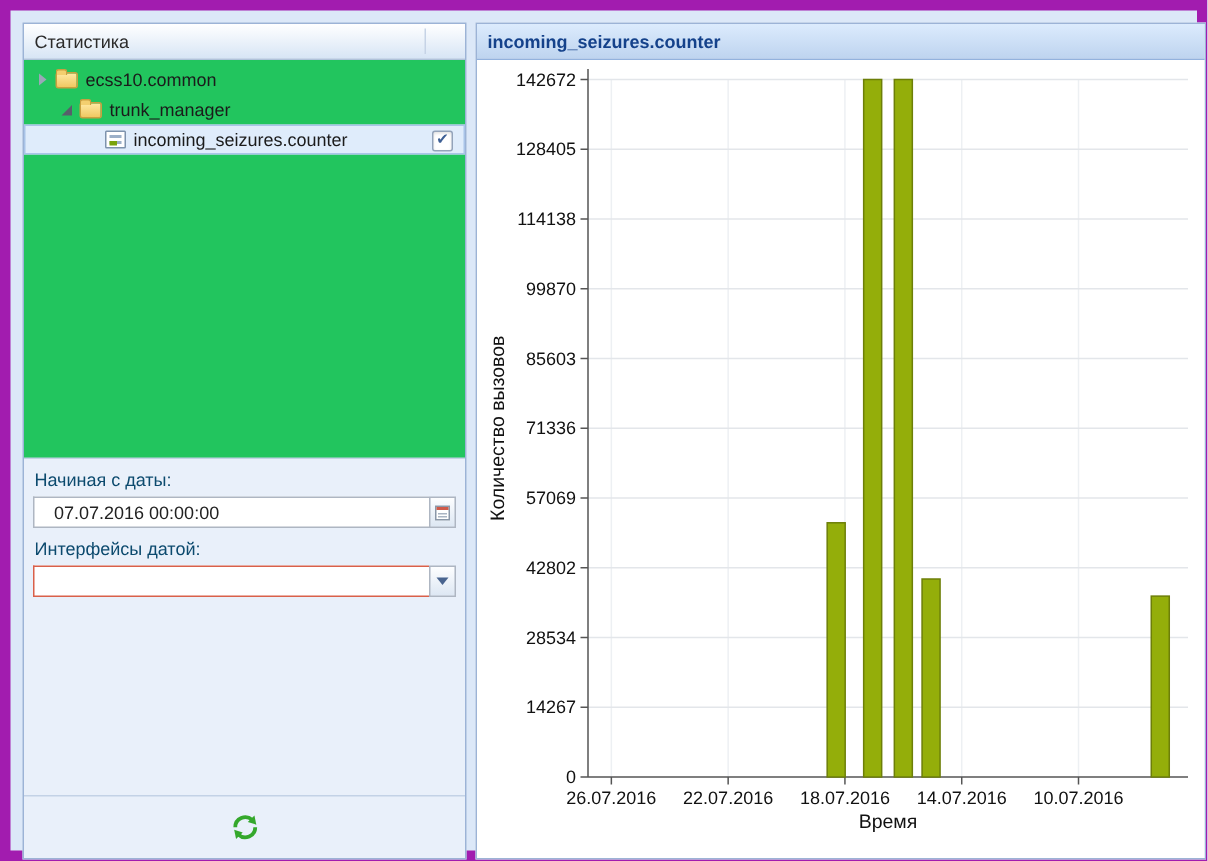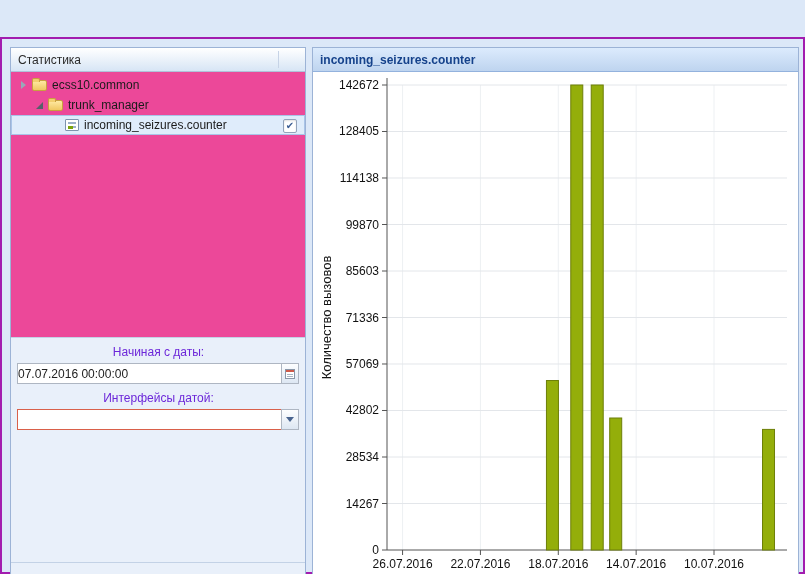--- a/index.html
+++ b/index.html
@@ -1,28 +1,28 @@
 <!DOCTYPE html>
 <html><head>
 <meta charset="utf-8">
 <style>
   * { margin:0; padding:0; box-sizing:border-box; }
   html,body { width:805px; height:574px; overflow:hidden; }
   body { font-family:"Liberation Sans", sans-serif; background:#dce8f8; position:relative; }
-  .window { position:absolute; inset:0; border:2px solid #a21caf; background:#dce8f8;margin-top:37px; }
+  .window { position:absolute; inset:0; border:7px solid #a21caf; background:#dce8f8; }
 
   
   .panel-left { position:absolute; left:8px; top:8px; width:296px; height:558px;
     border:1px solid #9cb3d6; background:#e9f0fa; display:flex; flex-direction:column; }
   .panel-left-header { height:24px; flex:0 0 auto; background:linear-gradient(#ffffff,#d7e5f5);
     border-bottom:1px solid #b0c2da; display:flex; align-items:center; padding:0 7px;
     font-size:12px; color:#2b2b2b; position:relative; }
   .header-col-divider { position:absolute; right:26px; top:3px; bottom:3px; width:1px; background:#c6d3e6; }
 
-  .tree { background:#ec4899; height:266px; flex:0 0 auto; border-bottom:1px solid #c4d2e6; padding-top:3px; }
+  .tree { background:#22c55e; height:266px; flex:0 0 auto; border-bottom:1px solid #c4d2e6; padding-top:3px; }
   .tree-row { height:20px; display:flex; align-items:center; font-size:12px; color:#1b1b1b;
     position:relative; cursor:pointer; }
   .tree-row.selected { background:#dfecfb; border:1px solid #a9c4e8; }
   .indent { flex:0 0 auto; height:1px; }
   .tw { width:16px; height:16px; flex:0 0 auto; display:inline-flex; align-items:center; justify-content:center; }
   .tw.collapsed::before { content:""; border-top:4px solid transparent; border-bottom:4px solid transparent;
     border-left:5px solid #9aa7b8; }
   .tw.expanded::before { content:""; border-bottom:7px solid #57606b; border-left:7px solid transparent; }
   .folder-icon { width:15px; height:11px; position:relative; margin:1px 5px 0 1px;
     background:linear-gradient(#ffe9a2,#f0c862); border:1px solid #c9a040; border-radius:2px; flex:0 0 auto; }
@@ -34,23 +34,23 @@
     background:#9cb0c8; box-shadow:0 4px 0 #9cb0c8; }
   .counter-icon::after { content:""; position:absolute; left:2px; bottom:1px; width:5px; height:3px; background:#7aa30c; }
   .tree-label { white-space:nowrap; }
   .checkbox { position:absolute; right:7px; top:3px; width:14px; height:14px; background:#fff;
     border:1px solid #93a3ba; border-radius:2px; display:flex; align-items:center; justify-content:center;
     box-shadow:inset 0 1px 2px rgba(0,0,0,.12); cursor:pointer; }
   .checkbox.checked::before { content:"✔"; font-size:10px; color:#3d5f94; line-height:1; }
 
   
   .form-area { flex:1 1 auto; padding:4px 6px; background:#e9f0fa; display:flex; flex-direction:column; }
-  .form-label { font-size:12px; color:#6d28d9; margin:3px 0 4px 1px;text-align:center; }
+  .form-label { font-size:12px; color:#0c4a6e; margin:3px 0 4px 1px; }
   .field { display:flex; height:21px; margin-bottom:4px; }
-  .field input { flex:1; min-width:0; border:1px solid #aeb6c2; border-right:none; padding:0 0;
+  .field input { flex:1; min-width:0; border:1px solid #aeb6c2; border-right:none; padding:0 13px;
     font-size:12px; font-family:inherit; color:#222; background:#fff; outline:none; }
   .field.invalid input { border:1px solid #d9604a; border-right:none; }
   .trigger { width:18px; flex:0 0 auto; border:1px solid #aeb6c2; cursor:pointer;
     background:linear-gradient(#fdfeff,#dde7f3); display:flex; align-items:center; justify-content:center; }
   .calendar-icon { width:10px; height:10px; border:1px solid #8a97a8; background:#fff; position:relative; }
   .calendar-icon::before { content:""; position:absolute; top:0; left:0; right:0; height:2px; background:#cf5a49; }
   .calendar-icon::after { content:""; position:absolute; left:1px; right:1px; top:4px; height:1px;
     background:#a9b4c2; box-shadow:0 2px 0 #a9b4c2; }
   .arrow-down-icon { border-left:4px solid transparent; border-right:4px solid transparent;
     border-top:5px solid #49648f; }

